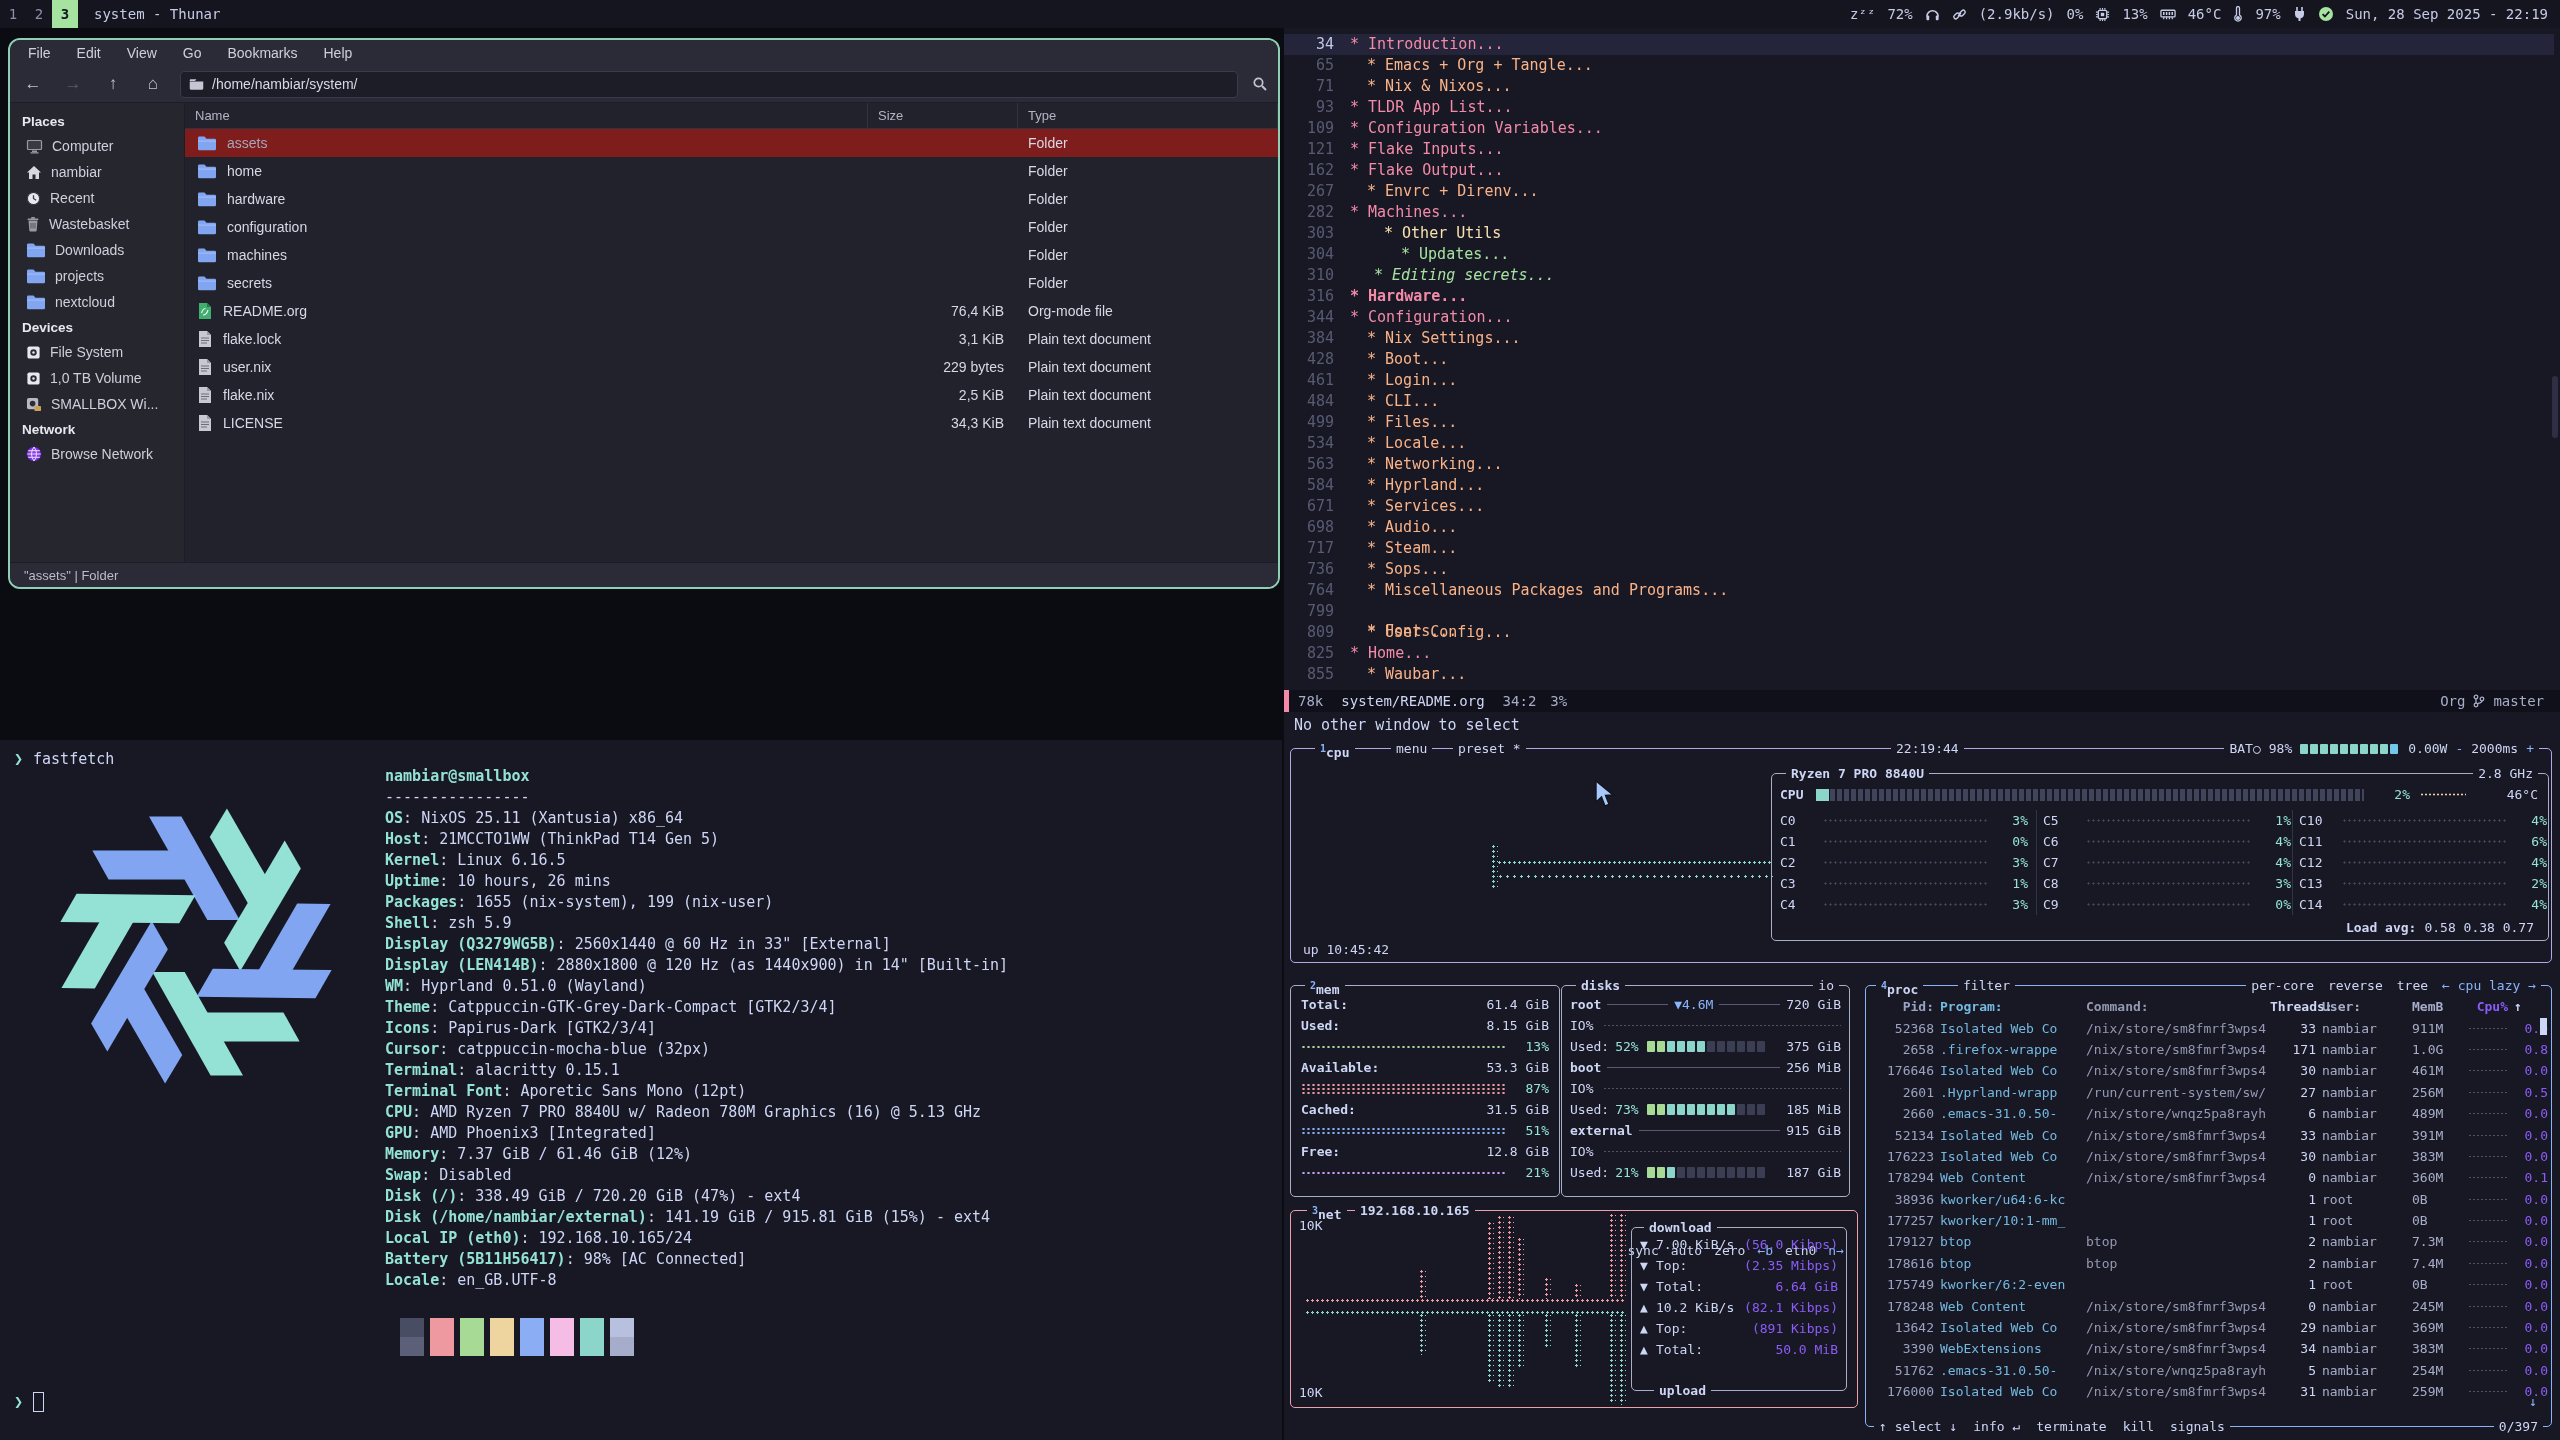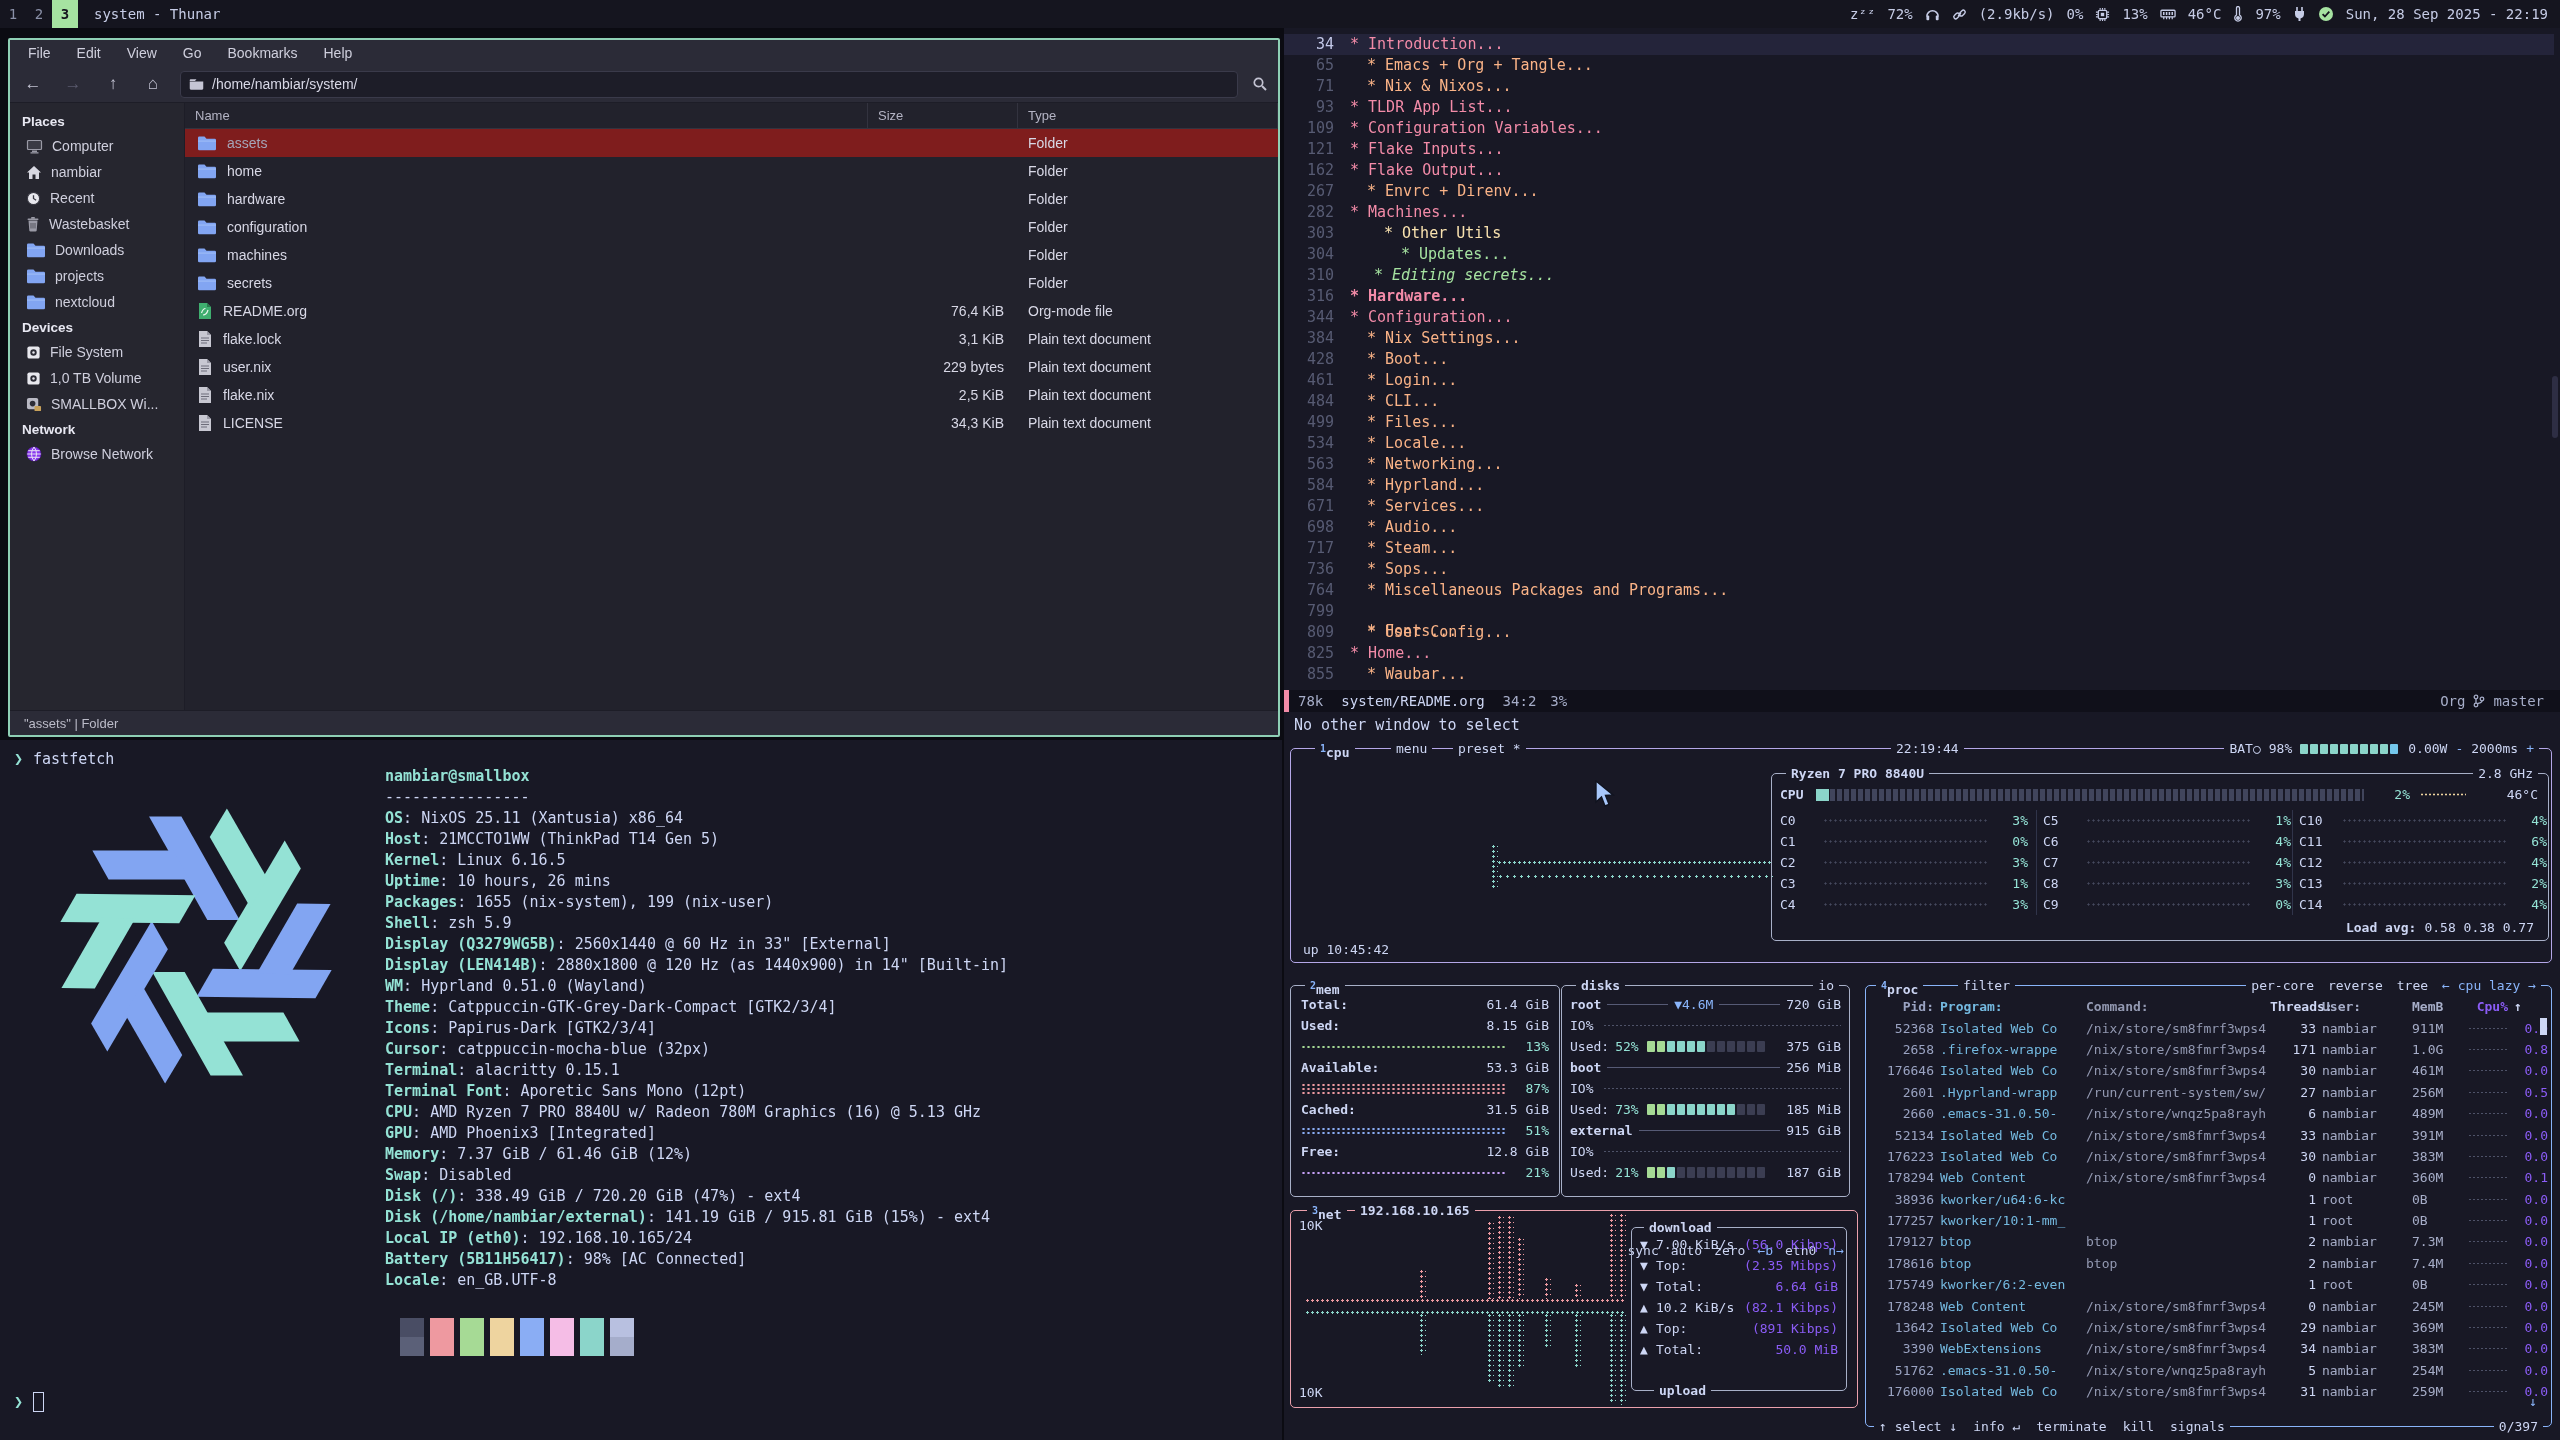--- a/index.html
+++ b/index.html
@@ -12,22 +12,22 @@
           display:flex;align-items:center;font-size:14px;}
   .ws{width:26px;height:28px;line-height:28px;text-align:center;color:#8a90a8;cursor:default;}
   .ws.act{background:#a6e3a1;color:#15151f;font-weight:bold;}
   #wb-title{margin-left:16px;color:#c6cce6;}
   #wb-right{margin-left:auto;display:flex;align-items:center;gap:12px;padding-right:12px;color:#c6cce6;}
   .wtext{white-space:pre;}
   .ic{display:inline-flex;align-items:center;justify-content:center;}
   .ic svg{display:block;}
 
   
-  #thunar{position:absolute;left:8px;top:38px;width:1272px;height:699px;background:#24242f;
-          border:2px solid #8fd0b5;border-radius:2px;font-family:"Liberation Sans",sans-serif;
+  #thunar{position:absolute;left:8px;top:38px;width:1272px;height:551px;background:#24242f;
+          border:2px solid #8fd0b5;border-radius:12px;font-family:"Liberation Sans",sans-serif;
           font-size:14px;color:#d4d4e2;box-sizing:border-box;overflow:hidden;}
   #t-menubar{height:26px;background:#2b2b37;display:flex;align-items:center;gap:26px;padding-left:18px;}
   .mitem{color:#cfcfdd;}
   #t-toolbar{height:36px;background:#2b2b37;display:flex;align-items:center;gap:14px;padding:0 10px;
              border-bottom:1px solid #1d1d27;}
   .navbtn{font-size:17px;color:#c3c3d2;width:26px;text-align:center;}
   .navbtn.dis{color:#5a5a6e;}
   #t-pathwrap{flex:1;height:25px;background:#1d1d28;border:1px solid #3a3a4a;border-radius:4px;
               display:flex;align-items:center;gap:8px;padding:0 8px;color:#d8d8e6;}
   #t-body{position:absolute;top:63px;bottom:24px;left:0;right:0;display:flex;}

